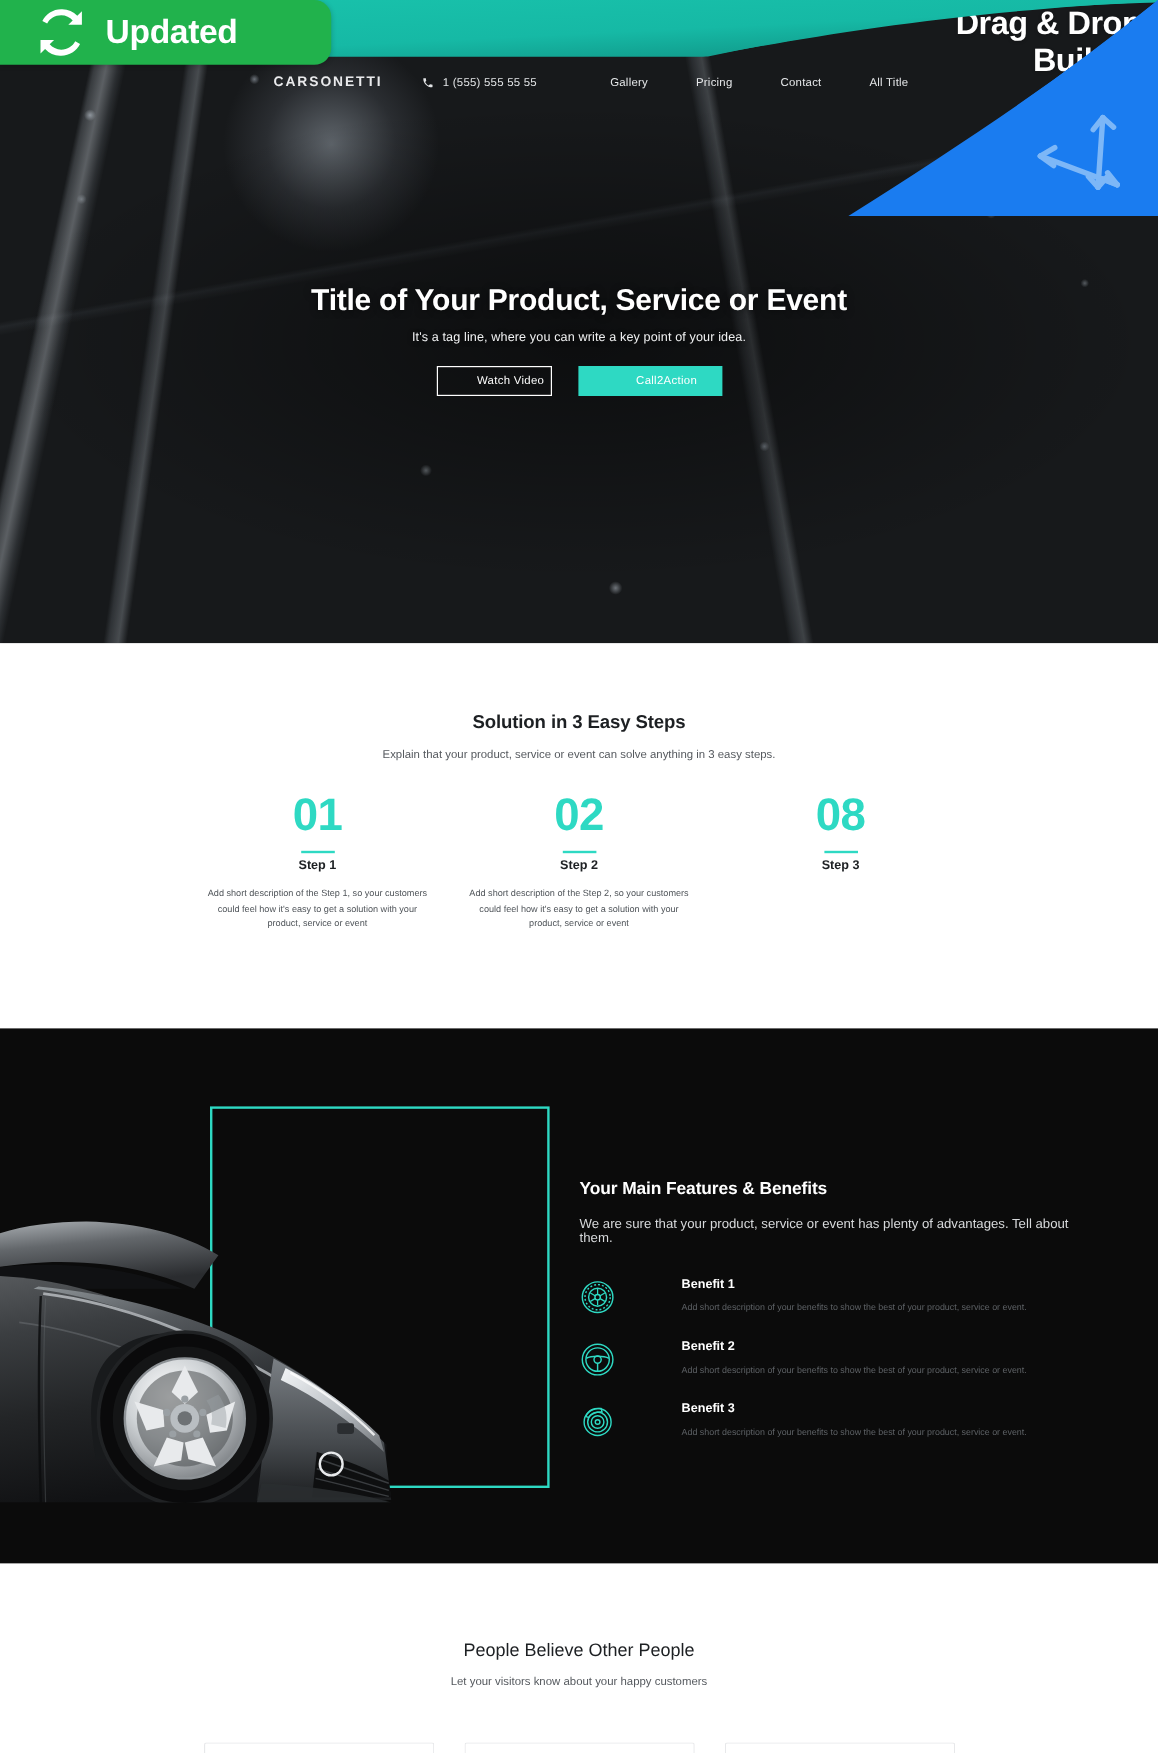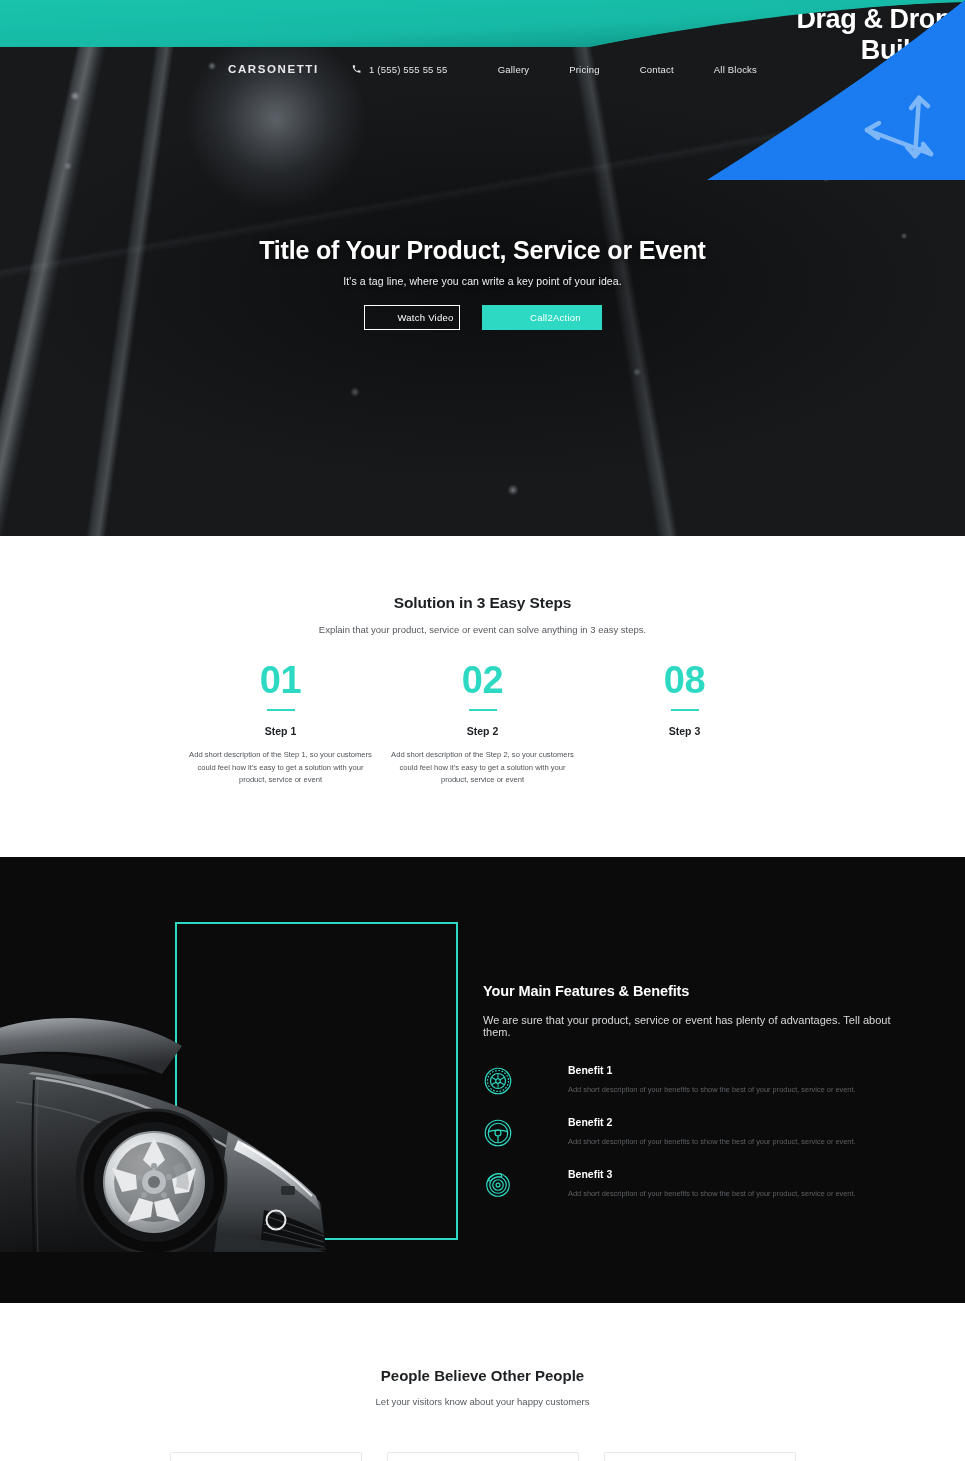--- a/index.html
+++ b/index.html
@@ -140,28 +140,28 @@
   .badge-text { color:#fff; font-size:28px; font-weight:700; letter-spacing:-.3px; }
 
   
   .steps {
     position:relative; width:965px; height:321px; background:#ffffff;
     padding-top:58px; text-align:center;
   }
   .sec-title { font-size:15.5px; font-weight:700; color:#1d2023; letter-spacing:-.1px; }
   .sec-sub { margin-top:12px; font-size:9.5px; color:#55595e; }
   .steps-row {
-    margin-top:26px; display:flex; justify-content:center; gap:0;
+    margin-top:26px; display:flex; justify-content:center; gap:16px;
   }
   .step-col { width:202px; }
   .step-num {
     font-size:38px; font-weight:700; color:#2ed9c3; line-height:1; letter-spacing:-.5px;
   }
   .step-rule { width:28px; height:2px; background:#2ed9c3; margin:10px auto 0; }
-  .step-name { margin-top:14px; font-size:10.5px; font-weight:700; color:#1d2023; }
+  .step-name { margin-top:4px; font-size:10.5px; font-weight:700; color:#1d2023; }
   .step-desc { margin-top:12px; font-size:7.6px; line-height:1.65; color:#4f5459; padding:0 8px; }
 
   
   .features {
     position:relative; width:965px; height:446px; background:#0b0b0b; overflow:hidden;
   }
   .frame-box {
     position:absolute; left:175px; top:922px; width:283px; height:318px;
     border:2px solid #2ed9c3;
   }
@@ -175,21 +175,21 @@
   .ben-ico { width:40px; flex:0 0 40px; padding-top:2px; }
   .ben-body { padding-left:45px; }
   .ben-name { color:#ffffff; font-size:10.5px; font-weight:700; }
   .ben-desc { margin-top:9px; color:#5d6165; font-size:7.4px; }
 
   
   .testi {
     position:relative; width:965px; height:158px; background:#ffffff;
     padding-top:64px; text-align:center;
   }
-  .testi-title { font-size:15px; font-weight:700; color:#1d2023; }
+  .testi-title { font-size:15px; font-weight:400; color:#1d2023; }
   .testi-sub { margin-top:12px; font-size:9.5px; color:#55595e; }
   .testi-cards {
     position:absolute; left:0; top:1452px; width:965px;
     display:flex; justify-content:center; gap:25px;
   }
   .testi-card {
     width:192px; height:9px; border:1px solid #e7e8ea; border-bottom:none;
     background:#fff; border-radius:2px 2px 0 0;
   }
 </style>
@@ -211,21 +211,21 @@
             <path d="M6.6 10.8c1.6 3.1 4.2 5.6 7.3 7.3l2.4-2.4c.3-.3.8-.4 1.2-.3 1.2.4 2.6.6 4 .6.6 0 1 .5 1 1V21c0 .6-.4 1-1 1C10.6 22 2 13.4 2 2.9c0-.6.5-1 1-1h3.9c.6 0 1 .4 1 1 0 1.4.2 2.7.6 4 .1.4 0 .9-.3 1.2l-2.6 2.7z"></path>
           </svg>
         </span>
         <span>1 (555) 555 55 55</span>
       </div>
 
       <div class="nav-links">
         <a href="#">Gallery</a>
         <a href="#">Pricing</a>
         <a href="#">Contact</a>
-        <a href="#">All Blocks</a>
+        <a href="#">All Title</a>
       </div>
     </nav>
 
     <div class="hero-content">
       <h1 class="hero-title">Title of Your Product, Service or Event</h1>
       <p class="hero-tag">It's a tag line, where you can write a key point of your idea.</p>
       <div class="hero-btns">
         <button class="btn btn-ghost">Watch Video</button>
         <button class="btn btn-cta">Call2Action</button>
       </div>
@@ -260,20 +260,29 @@
       <line x1="8" y1="38" x2="19" y2="46"></line>
       <line x1="72" y1="62" x2="60" y2="57"></line>
       <line x1="72" y1="62" x2="64" y2="52"></line>
       <line x1="60" y1="6" x2="52" y2="16"></line>
       <line x1="60" y1="6" x2="69" y2="14"></line>
       <line x1="56" y1="64" x2="48" y2="55"></line>
       <line x1="56" y1="64" x2="64" y2="55"></line>
     </g>
   </svg>
 
+  <div class="badge-updated fix">
+    <svg width="46" height="46" viewBox="0 0 24 24">
+      <g fill="#ffffff">
+        <path d="M12 4.5c2.0 0 3.8 0.9 5.0 2.3l-1.9 1.9H21V2.8l-2.0 2.0A8.9 8.9 0 0 0 12 1.9c-3.6 0-6.7 2.1-8.2 5.1l2.1 1.1C7.0 5.9 9.3 4.5 12 4.5z"></path>
+        <path d="M12 19.5c-2.0 0-3.8-0.9-5.0-2.3l1.9-1.9H3v5.9l2.0-2.0A8.9 8.9 0 0 0 12 22.1c3.6 0 6.7-2.1 8.2-5.1l-2.1-1.1c-1.1 2.2-3.4 3.6-6.1 3.6z"></path>
+      </g>
+    </svg>
+    <span class="badge-text">Updated</span>
+  </div>
 
   <section class="steps">
     <h2 class="sec-title">Solution in 3 Easy Steps</h2>
     <p class="sec-sub">Explain that your product, service or event can solve anything in 3 easy steps.</p>
 
     <div class="steps-row">
       <div class="step-col">
         <div class="step-num">01</div>
         <div class="step-rule"></div>
         <div class="step-name">Step 1</div>

